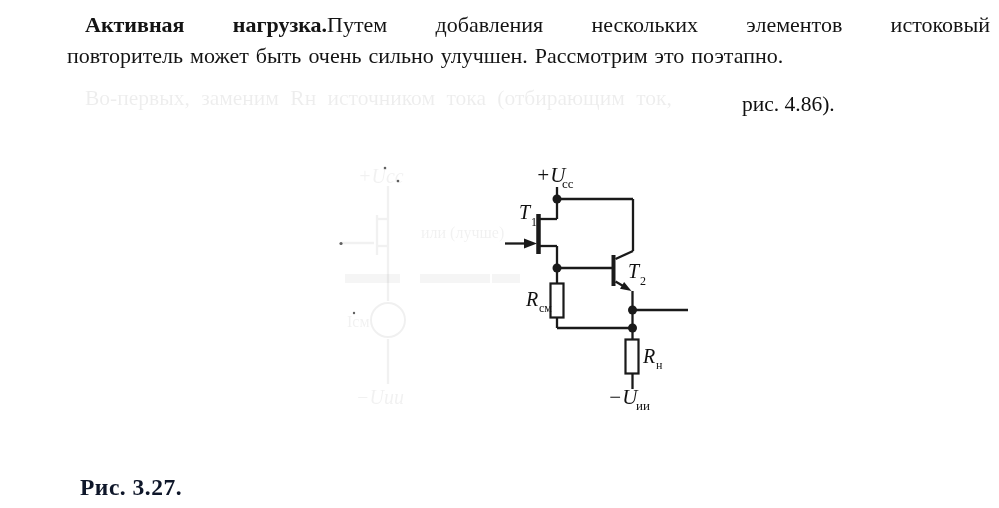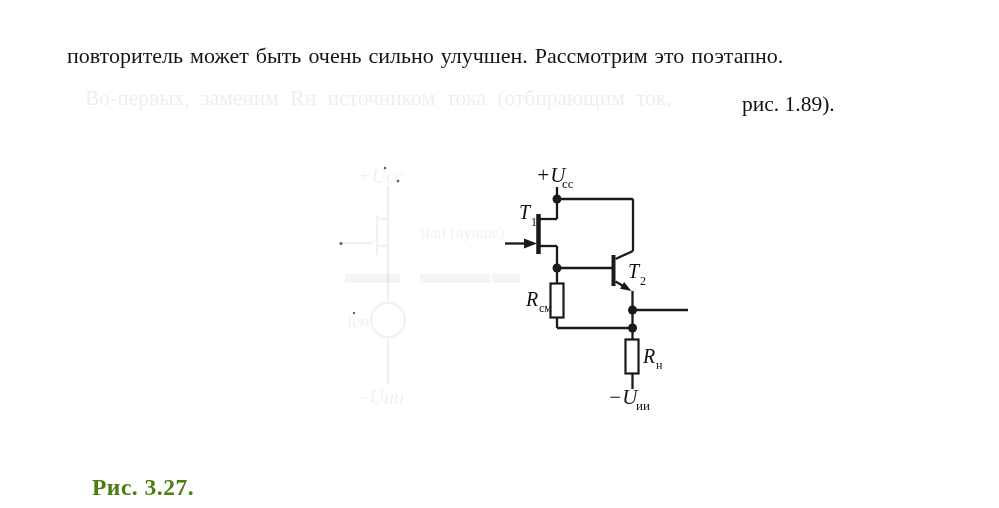--- a/index.html
+++ b/index.html
@@ -8,22 +8,22 @@
     overflow:hidden;font-family:"Liberation Serif", serif;color:#141414;
   }
   .para-line{position:absolute;white-space:nowrap;font-size:22px;line-height:28px;}
   .line1{left:85px;top:11px;width:905px;white-space:normal;text-align:justify;text-align-last:justify;}
   .line1 .lead{font-weight:bold;}
   .line2{left:47px;top:42px;word-spacing:1.5px;margin-left:20px;}
   .ghost-row{position:absolute;left:85px;top:86px;white-space:nowrap;font-size:21.5px;}
   .ghost-sentence{display:inline-block;width:657px;overflow:hidden;white-space:nowrap;
     color:rgba(0,0,0,0.07);word-spacing:6px;vertical-align:baseline;}
   .ghost-ref{color:#101010;}
-  .caption{position:absolute;left:92px;top:474px;font-size:23.5px;font-weight:bold;
-    letter-spacing:0.5px;color:#4d7c0f;}
+  .caption{position:absolute;left:80px;top:474px;font-size:23.5px;font-weight:bold;
+    letter-spacing:0.5px;color:#0f172a;}
   svg.circuit{position:absolute;left:0;top:0;}
   svg.circuit line{stroke:#1a1a1a;stroke-width:2.3;stroke-linecap:butt;}
   svg.circuit .bar1{stroke-width:4.5;}
   svg.circuit .bar2{stroke-width:4;}
   svg.circuit rect.res{fill:#ffffff;stroke:#1a1a1a;stroke-width:2.2;}
   svg.circuit circle.node{fill:#1a1a1a;stroke:none;}
   svg.circuit polygon.arrow{fill:#1a1a1a;stroke:none;}
   svg.circuit text{fill:#111111;}
   .lab-main{font-family:"Liberation Serif",serif;font-style:italic;font-size:20px;}
   .lab-main-big{font-family:"Liberation Serif",serif;font-style:italic;font-size:21px;}
@@ -116,20 +116,21 @@
     <text class="lab-main" x="526" y="306">R</text>
     <text class="lab-sub-sm" x="539" y="312">см</text>
 
     <text class="lab-main" x="643" y="363">R</text>
     <text class="lab-sub-sm" x="656" y="369">н</text>
 
     <text class="lab-main-big" x="608" y="404">−U</text>
     <text class="lab-sub" x="636" y="410">ии</text>
   </svg>
 
+  <div class="para-line line1"><span class="lead">Активная нагрузка.</span><span>Путем добавления нескольких элементов истоковый</span></div>
 
   <div class="para-line line2">повторитель может быть очень сильно улучшен. Рассмотрим это поэтапно.</div>
 
-  <div class="ghost-row"><span class="ghost-sentence">Во-первых, заменим Rн источником тока (отбирающим ток,</span><span class="ghost-ref">рис. 1.89).</span></div>
+  <div class="ghost-row"><span class="ghost-sentence">Во-первых, заменим Rн источником тока (отбирающим ток,</span><span class="ghost-ref">рис. 4.86).</span></div>
 
   <div class="caption">Рис. 3.27.</div>
 
 </div>
 
 </body></html>

